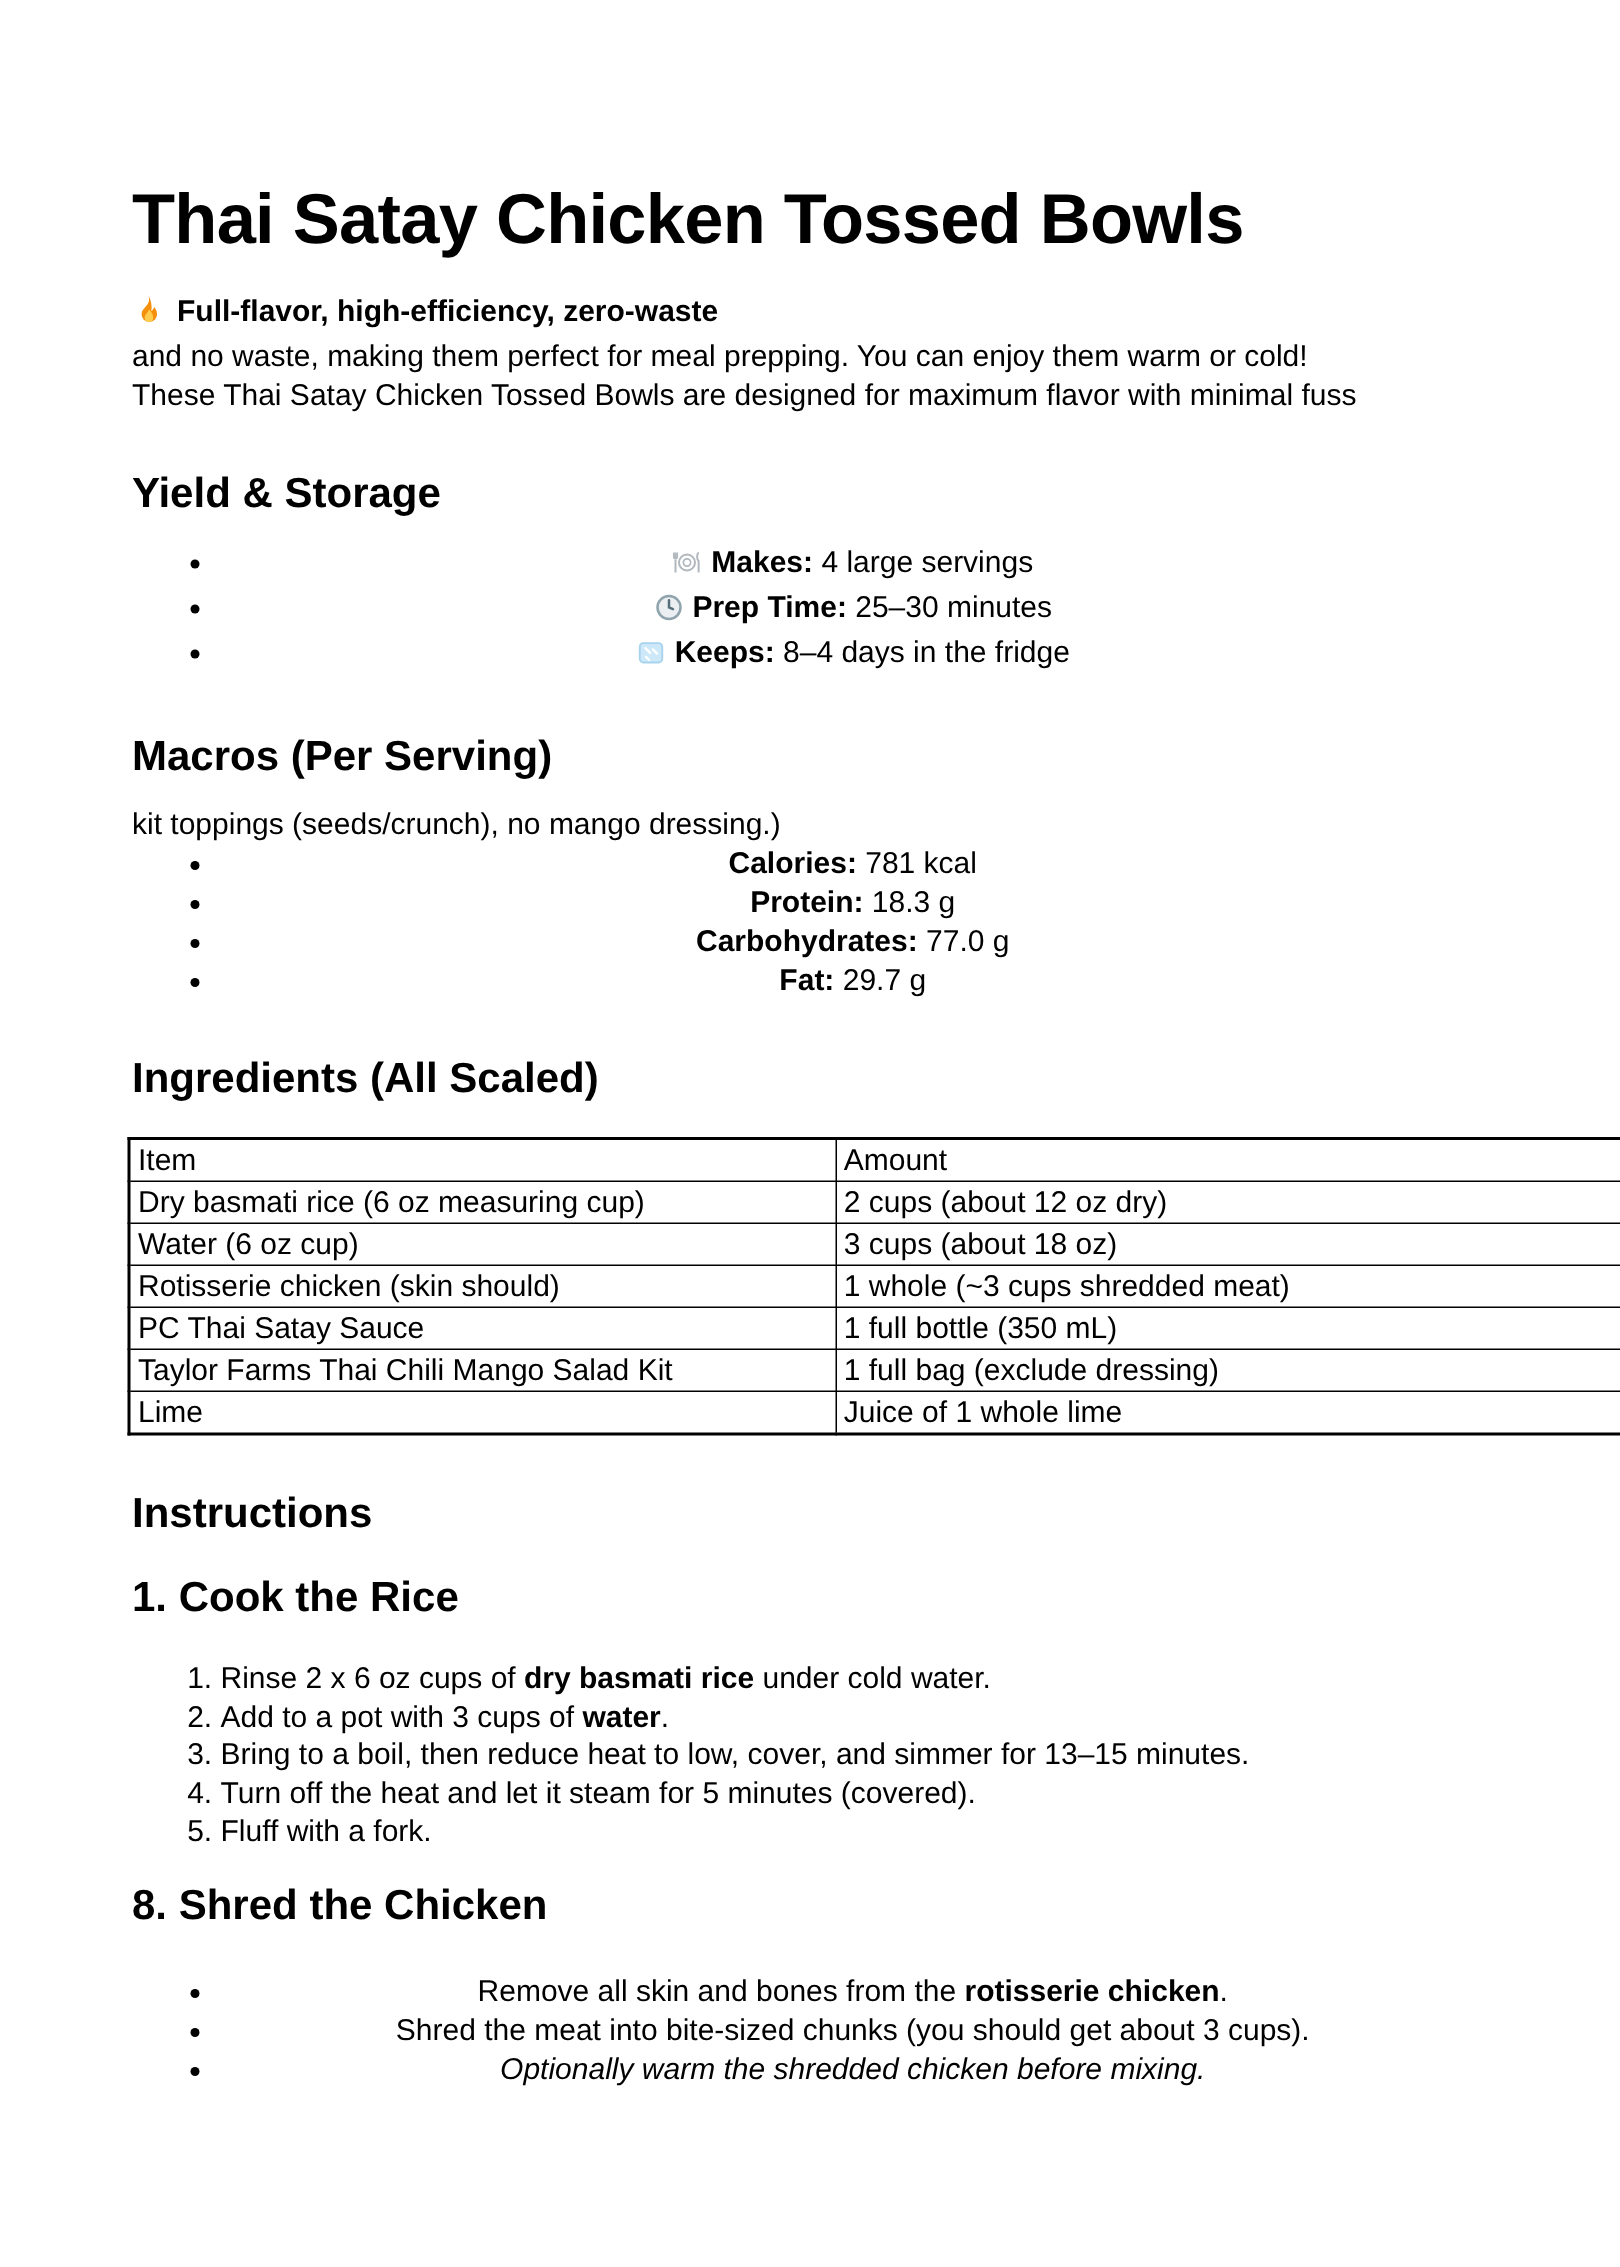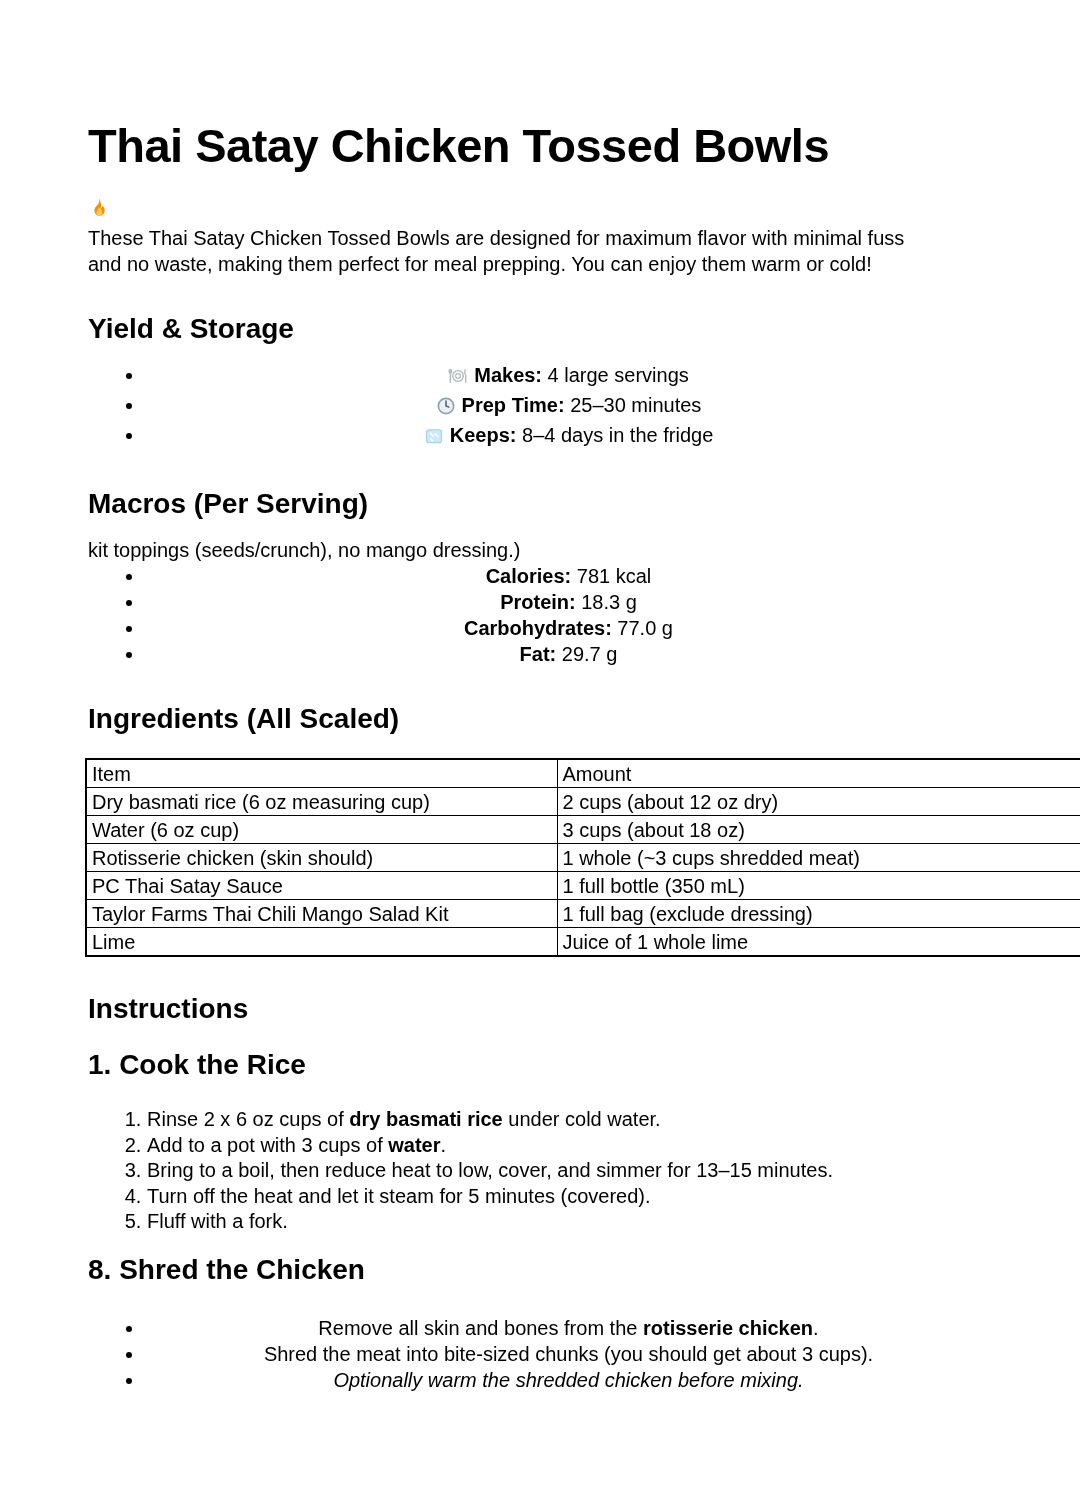--- a/index.html
+++ b/index.html
@@ -39,25 +39,25 @@
 </head>
 <body>
 
 <div class="page">
 
   <h1 class="doc-title">Thai Satay Chicken Tossed Bowls</h1>
 
   <p class="tagline"><span class="emoji"><svg width="22" height="22" viewBox="0 0 24 24">
           <path fill="#F4900C" d="M12.1 1.2c1 4-0.4 6-2.1 7.9C8.2 11 7 12.6 7 14.6 7 17.8 9.5 20.4 12.6 20.4s5.6-2.6 5.6-5.8c0-1.9-0.8-3.7-2.1-5.1-0.3 1.2-1 2.3-2.1 2.9C14.7 9.2 14.1 4.8 12.1 1.2z"></path>
           <path fill="#FFCC4D" d="M12.5 20.4c-1.8 0-3.3-1.4-3.3-3.2 0-1.5 1-2.5 1.7-3.4 0.6-0.7 1.2-1.5 1.5-2.5 0.9 1 3 3 3 5.9 0 1.8-1.4 3.2-2.9 3.2z"></path>
-        </svg></span></p>
+        </svg></span><span>Full-flavor, high-efficiency, zero-waste</span></p>
 
   <p class="intro">
+      <span>and no waste, making them perfect for meal prepping. You can enjoy them warm or cold!</span>
       <span>These Thai Satay Chicken Tossed Bowls are designed for maximum flavor with minimal fuss</span>
-      <span>and no waste, making them perfect for meal prepping. You can enjoy them warm or cold!</span>
     </p>
 
   <h2 class="section-heading">Yield &amp; Storage</h2>
 
   <ul class="doc-list">
     <li><span class="emoji"><svg width="20" height="20" viewBox="0 0 24 24">
             <circle cx="12" cy="12" r="6.4" fill="none" stroke="#B0B7BD" stroke-width="1.6"></circle>
             <circle cx="12" cy="12" r="2.9" fill="none" stroke="#B0B7BD" stroke-width="1.4"></circle>
             <path d="M2.8 9.5V20" stroke="#B0B7BD" stroke-width="1.6" fill="none"></path>
             <path d="M1.4 4v3.4a1.4 1.4 0 0 0 2.8 0V4M2.8 4v5" stroke="#B0B7BD" stroke-width="1.3" fill="none"></path>

